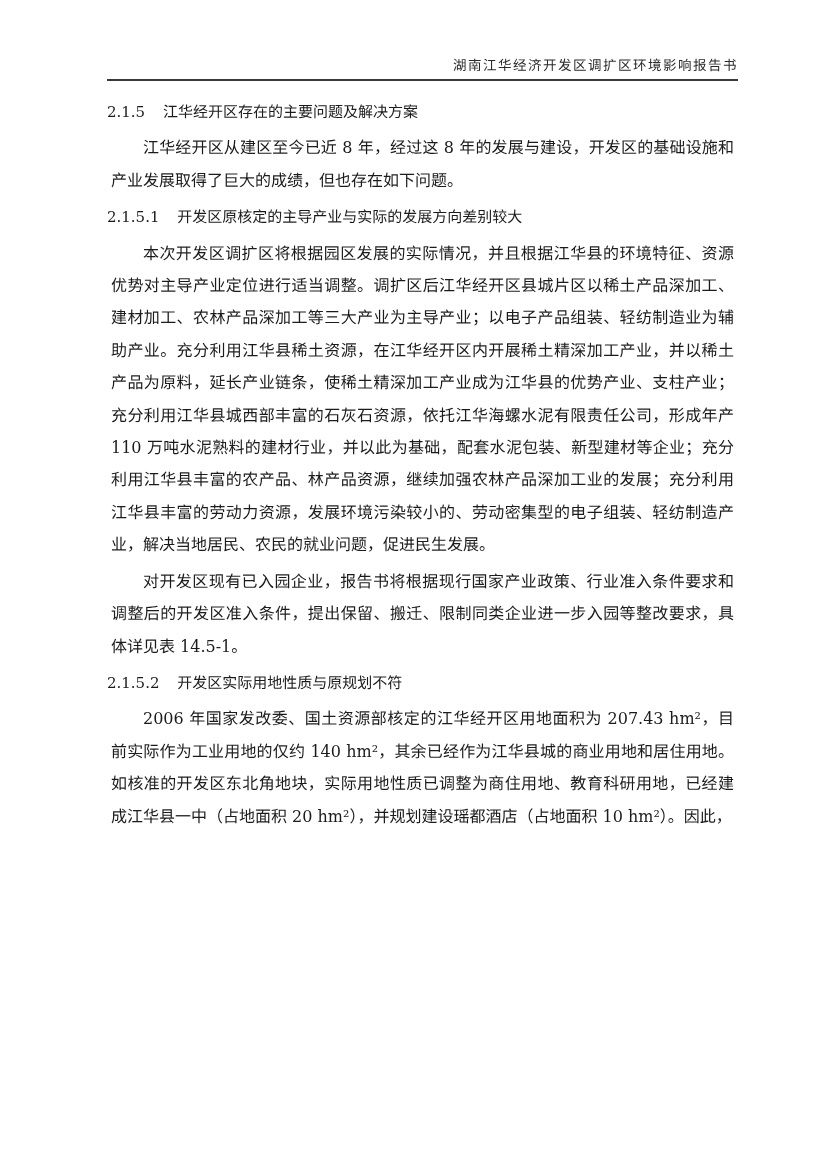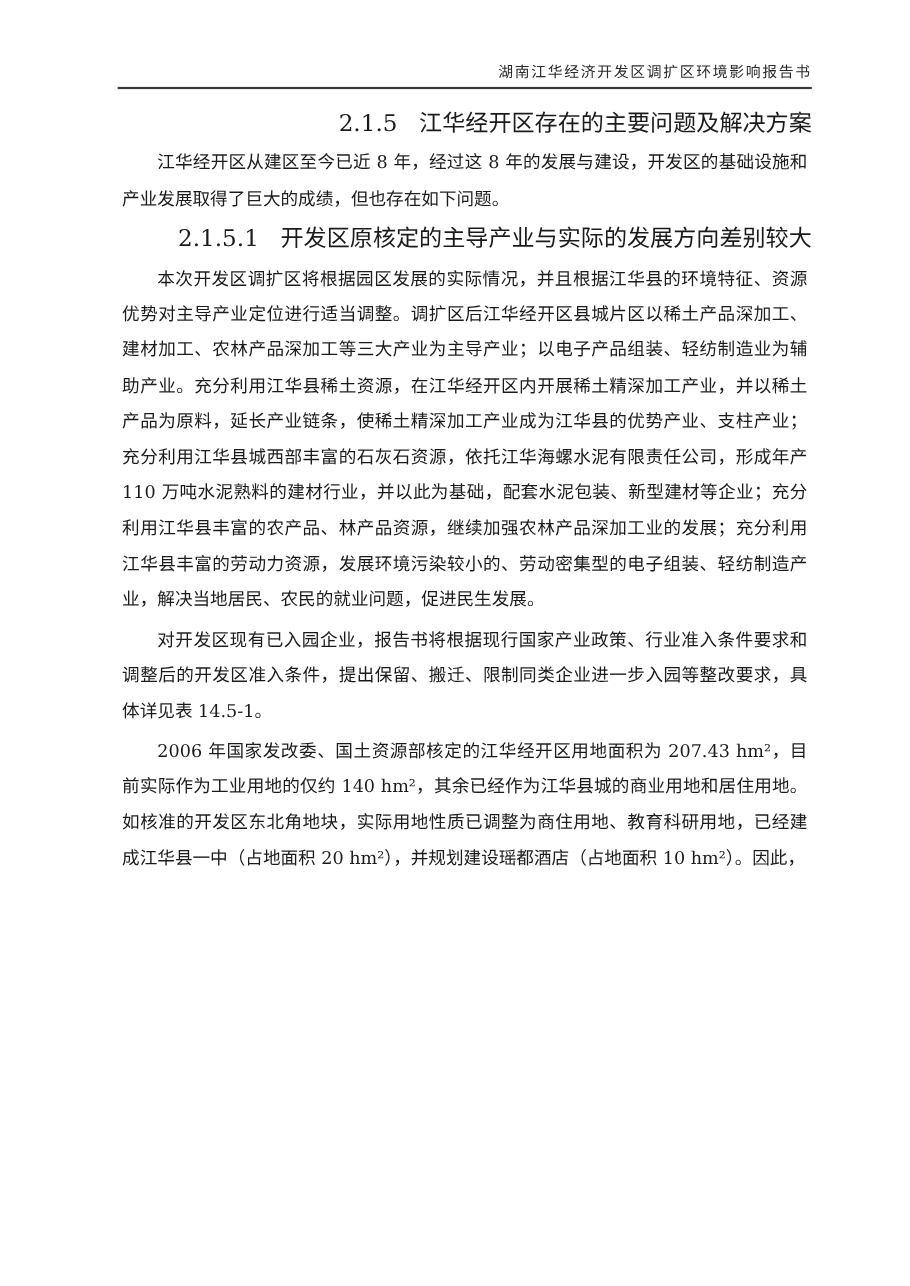--- a/index.html
+++ b/index.html
@@ -32,25 +32,25 @@
     position: absolute;
     left: 107px;
     top: 96px;
     width: 631px;
     font-size: 16px;
     line-height: 32.4px;
     text-align: justify;
     color: #1b1b1b;
   }
   .sub-heading {
-    font-size: 21px;
+    font-size: 15px;
     font-weight: normal;
     margin: 0;
     padding: 0;
-    text-align: right;
+    text-align: left;
   }
   .sub-heading .h-num {
     display: inline-block;
     margin-right: 13px;
   }
   .body-para {
     margin: 4px;
     padding: 0;
     text-indent: 2em;
   }
@@ -86,20 +86,24 @@
       <span class="h-num">2.1.5.1</span>
       <span class="h-title">开发区原核定的主导产业与实际的发展方向差别较大</span>
     </h3>
 
 
     <p class="body-para">本次开发区调扩区将根据园区发展的实际情况，并且根据江华县的环境特征、资源优势对主导产业定位进行适当调整。调扩区后江华经开区县城片区以稀土产品深加工、建材加工、农林产品深加工等三大产业为主导产业；以电子产品组装、轻纺制造业为辅助产业。充分利用江华县稀土资源，在江华经开区内开展稀土精深加工产业，并以稀土产品为原料，延长产业链条，使稀土精深加工产业成为江华县的优势产业、支柱产业；充分利用江华县城西部丰富的石灰石资源，依托江华海螺水泥有限责任公司，形成年产 110 万吨水泥熟料的建材行业，并以此为基础，配套水泥包装、新型建材等企业；充分利用江华县丰富的农产品、林产品资源，继续加强农林产品深加工业的发展；充分利用江华县丰富的劳动力资源，发展环境污染较小的、劳动密集型的电子组装、轻纺制造产业，解决当地居民、农民的就业问题，促进民生发展。</p>
 
 
     <p class="body-para">对开发区现有已入园企业，报告书将根据现行国家产业政策、行业准入条件要求和调整后的开发区准入条件，提出保留、搬迁、限制同类企业进一步入园等整改要求，具体详见表 14.5-1。</p>
 
+    <h3 class="sub-heading">
+      <span class="h-num">2.1.5.2</span>
+      <span class="h-title">开发区实际用地性质与原规划不符</span>
+    </h3>
 
     <p class="body-para">2006 年国家发改委、国土资源部核定的江华经开区用地面积为 207.43 hm²，目前实际作为工业用地的仅约 140 hm²，其余已经作为江华县城的商业用地和居住用地。如核准的开发区东北角地块，实际用地性质已调整为商住用地、教育科研用地，已经建成江华县一中（占地面积 20 hm²），并规划建设瑶都酒店（占地面积 10 hm²）。因此，</p>
 
   </div>
 
   <div class="footer">
     <span>33</span>
   </div>
 
 </div>

